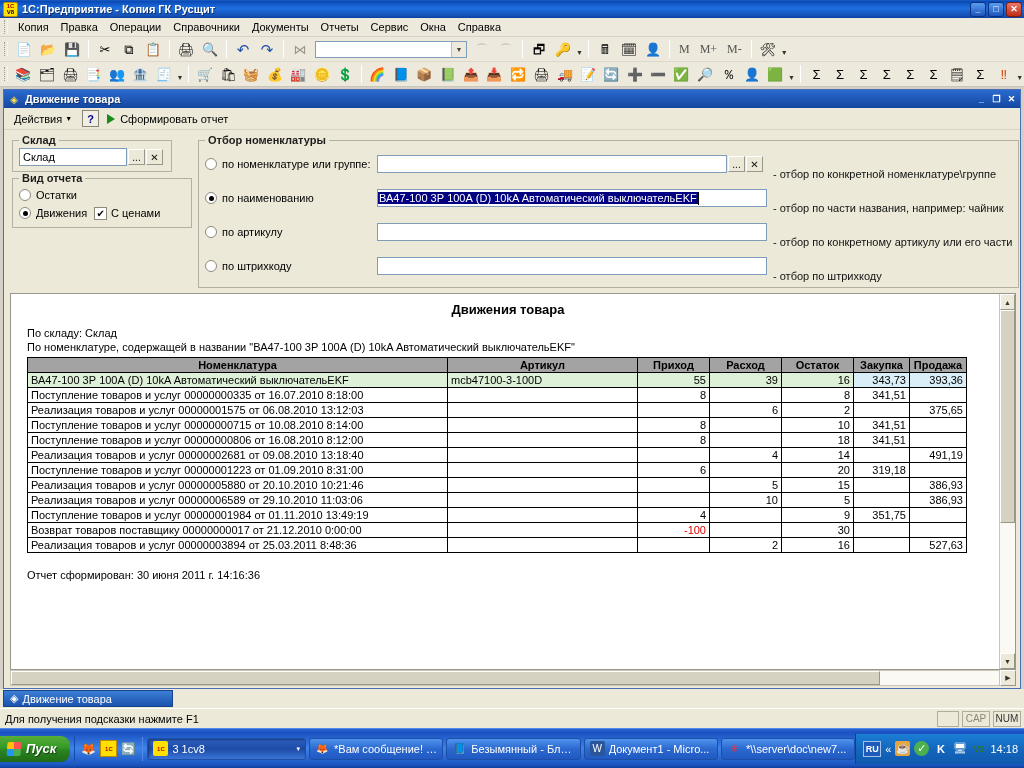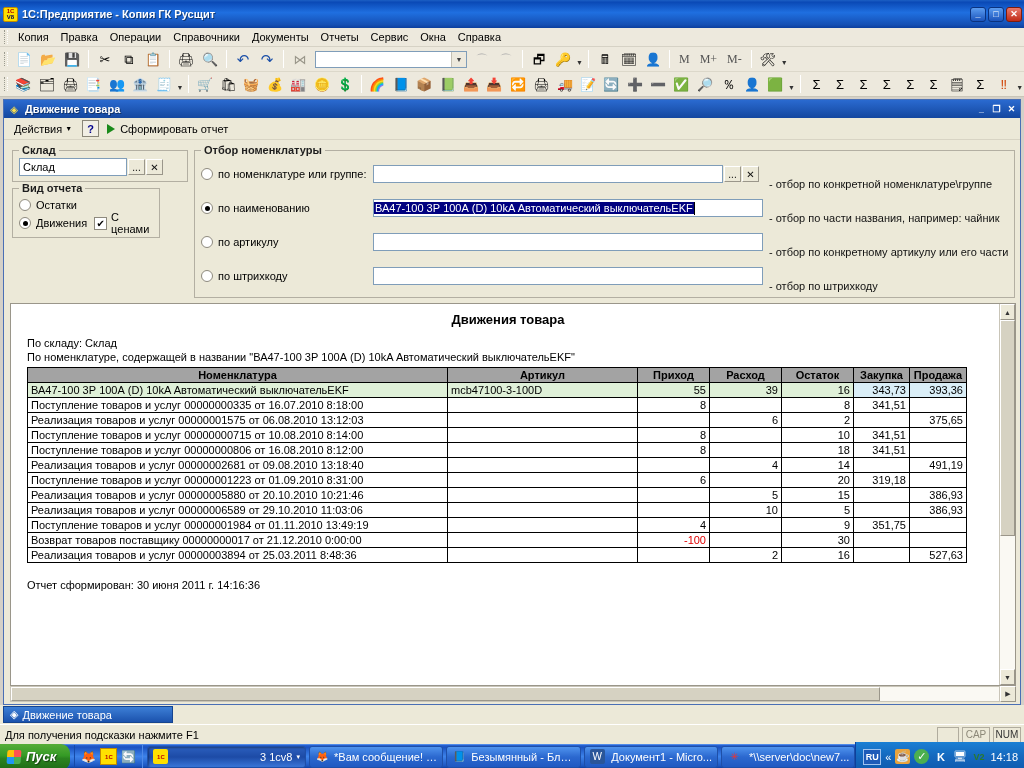--- a/index.html
+++ b/index.html
@@ -13,21 +13,21 @@
   }
   .app {
     position: relative;
     width: 1024px; height: 768px;
     background: #d4d0c8;
     display: flex; flex-direction: column;
   }
 
   
   .titlebar {
-    height: 28px;
+    height: 18px;
     background: linear-gradient(to bottom, #1c5fc4 0%, #0a49b6 8%, #1f6fe0 45%, #1550b4 88%, #0c3f9e 100%);
     display: flex; align-items: center;
     padding: 0 2px 0 3px;
     color: #fff;
   }
   .titlebar .tb-icon {
     width: 15px; height: 15px;
     background: #ffe000;
     border: 1px solid #c08a00;
     border-radius: 2px;
@@ -138,22 +138,22 @@
     margin: 0 5px 0 4px;
   }
 
   
   .filters { padding: 4px 6px 2px 8px; display: flex; gap: 6px; }
   fieldset.grp {
     border: 1px solid #b3afa2; margin: 0; padding: 2px 6px 5px 6px;
     background: transparent;
   }
   fieldset.grp > legend { font-size: 11px; font-weight: bold; color: #1d1d1d; padding: 0 3px; }
-  .fld-sklad { width: 176px; }
-  .fld-vid { width: 148px; margin-top: 3px; }
+  .fld-sklad { width: 160px; }
+  .fld-vid { width: 180px; margin-top: 3px; }
   .input-row { display: flex; align-items: center; }
   .txtin {
     height: 18px; border: 1px solid #7f9db9; background: #fff;
     display: flex; align-items: center; font-size: 11px; padding-left: 3px; color: #000;
   }
   .mini-btn {
     width: 17px; height: 16px; background: #ece9d8;
     border: 1px solid #9a968a; border-top-color:#fff; border-left-color:#fff;
     display:flex;align-items:center;justify-content:center;
     font-size: 10px; color: #111; margin-left: 1px;
@@ -243,23 +243,23 @@
   .status-text { flex:1; }
   .status-cell {
     width: 28px; height: 16px; border:1px solid #b0ac9e; margin-right:3px;
     display:flex;align-items:center;justify-content:center; color:#8c8878; font-size:10px;
   }
   .status-cell.on { color:#333; }
   .status-cell.blank { width: 22px; }
 
   
   .taskbar {
-    height: 24px;
+    height: 40px;
     background: linear-gradient(to bottom,#2a64d4 0%,#1a51c0 9%,#3d83ea 50%,#1c55c0 92%,#0e3f9c 100%);
-    display: flex; align-items: center; border-top: 1px solid #4f8ae8; text-align: right;
+    display: flex; align-items: center; border-top: 1px solid #4f8ae8;
   }
   .start {
     height: 26px; margin: 2px 4px 2px 0;
     padding: 0 14px 0 7px;
     background: linear-gradient(to bottom,#57ad39,#349a25 45%,#2b8420 55%,#1f6b16);
     border-radius: 0 9px 9px 0;
     color:#fff;font-weight:bold;font-size:13px;
     display:flex;align-items:center;gap:5px;
     font-style: italic;
     text-shadow: 1px 1px 1px rgba(0,0,0,.5);

